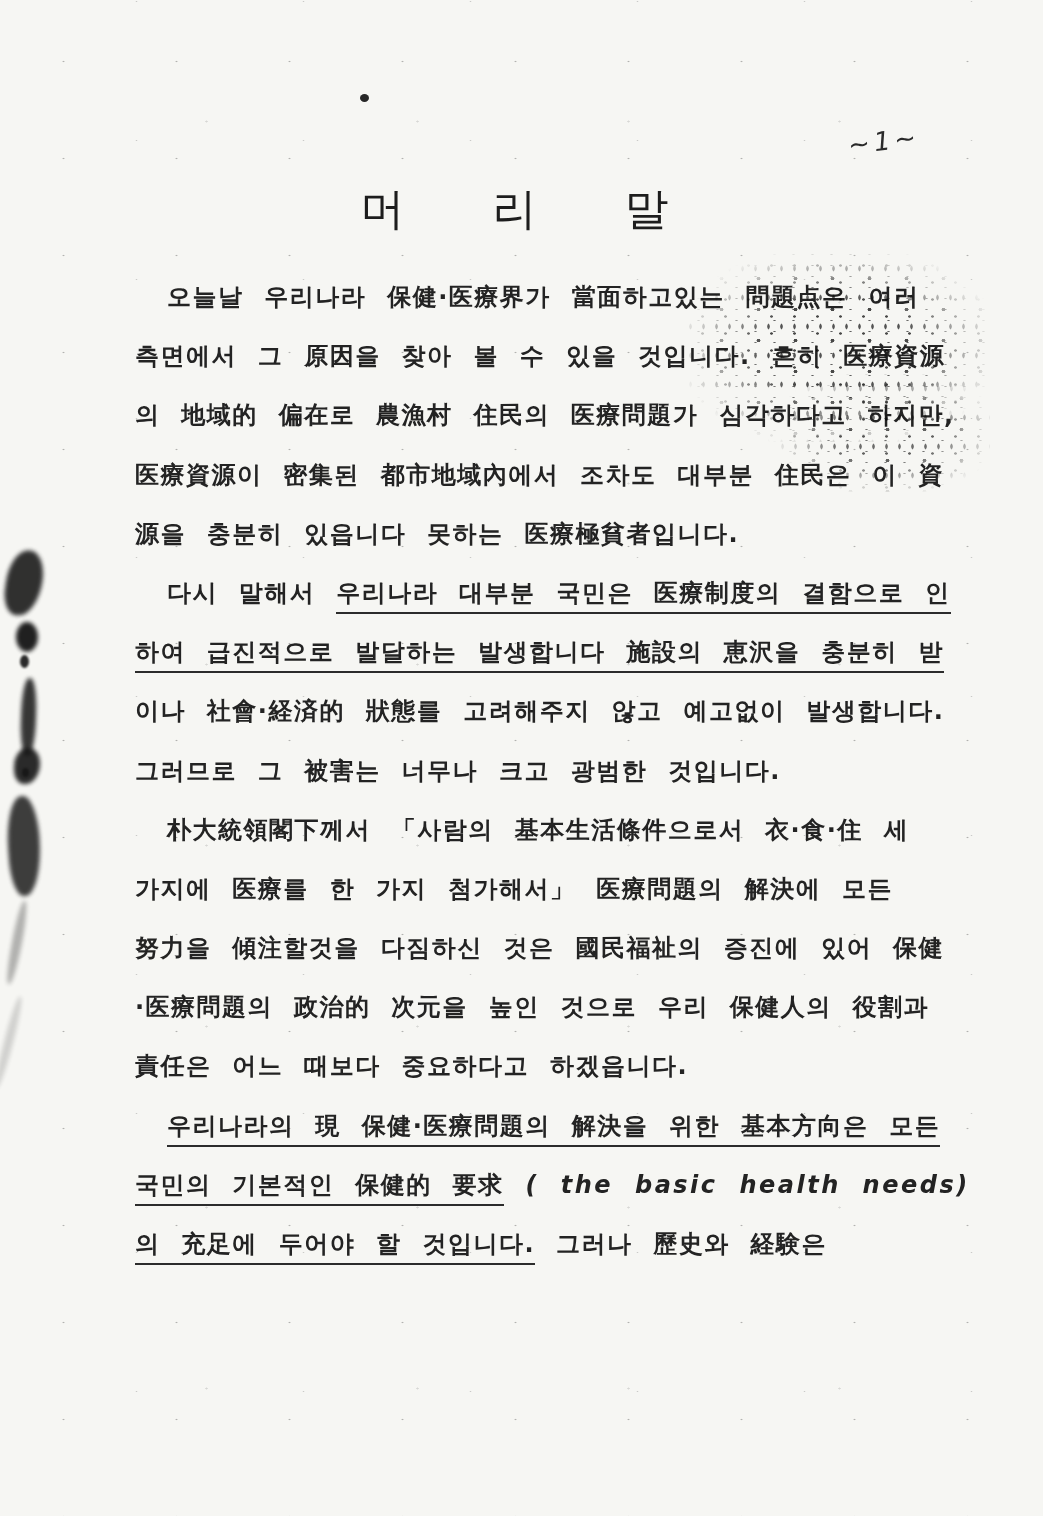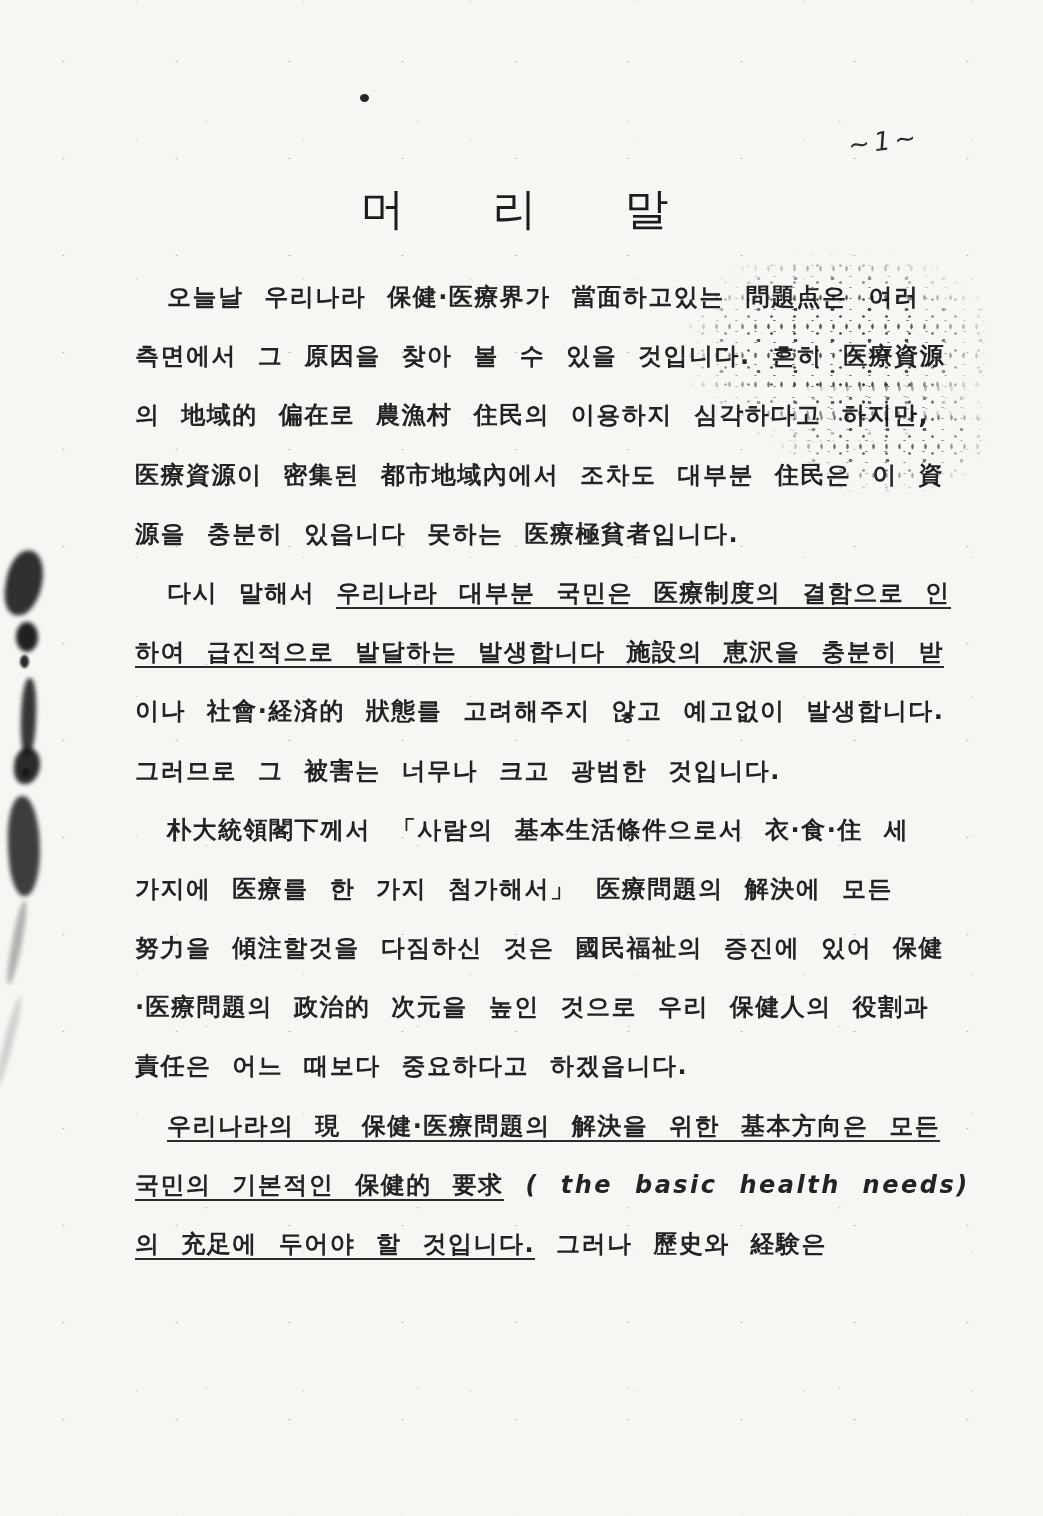--- a/index.html
+++ b/index.html
@@ -59,20 +59,21 @@
     font-size:24px;
     letter-spacing:1.5px;
     word-spacing:11px;
     white-space:nowrap;
     color:#232323;
   }
   .line.indent{padding-left:32px;}
   .seg{display:inline;font-weight:bold;}
   .seg.u{
     border-bottom:2.5px solid #2c2c2c;
+    padding-bottom:5px;
   }
   .seg.latin{font-style:italic;letter-spacing:2.5px;}
   
   .noise{
     position:absolute;
     background-image:
       radial-gradient(#000 1.2px, transparent 1.9px),
       radial-gradient(#111 .9px, transparent 1.5px),
       radial-gradient(#000 1.6px, transparent 2.3px),
       radial-gradient(#222 .8px, transparent 1.3px);
@@ -115,21 +116,21 @@
 
 <div class="page">
 
   <div class="page-mark">~1~</div>
 
   <h1 class="doc-title">머 리 말</h1>
 
   <div class="doc-body" id="doc-body">
       <div class="line indent"><span class="seg">오늘날 우리나라 保健·医療界가 當面하고있는 問題点은 여러</span></div>
       <div class="line"><span class="seg">측면에서 그 原因을 찾아 볼 수 있을 것입니다.  흔히  医療資源</span></div>
-      <div class="line"><span class="seg">의 地域的 偏在로 農漁村 住民의 이용하지 심각하다고 하지만,</span></div>
+      <div class="line"><span class="seg">의 地域的 偏在로 農漁村 住民의 医療問題가 심각하다고 하지만,</span></div>
       <div class="line"><span class="seg">医療資源이 密集된 都市地域內에서 조차도 대부분 住民은 이 資</span></div>
       <div class="line"><span class="seg">源을 충분히 있읍니다 못하는 医療極貧者입니다.</span></div>
       <div class="line indent"><span class="seg">다시 말해서 </span><span class="seg u">우리나라 대부분 국민은 医療制度의 결함으로 인</span></div>
       <div class="line"><span class="seg u">하여 급진적으로 발달하는 발생합니다 施設의 恵沢을 충분히 받</span></div>
       <div class="line"><span class="seg">이나 社會·経済的 狀態를 고려해주지 않고 예고없이 발생합니다.</span></div>
       <div class="line"><span class="seg">그러므로 그 被害는 너무나 크고 광범한 것입니다.</span></div>
       <div class="line indent"><span class="seg">朴大統領閣下께서 「사람의 基本生活條件으로서 衣·食·住 세</span></div>
       <div class="line"><span class="seg">가지에 医療를 한 가지 첨가해서」  医療問題의 解決에 모든</span></div>
       <div class="line"><span class="seg">努力을 傾注할것을 다짐하신 것은 國民福祉의 증진에 있어 保健</span></div>
       <div class="line"><span class="seg">·医療問題의 政治的 次元을 높인 것으로 우리 保健人의 役割과</span></div>

